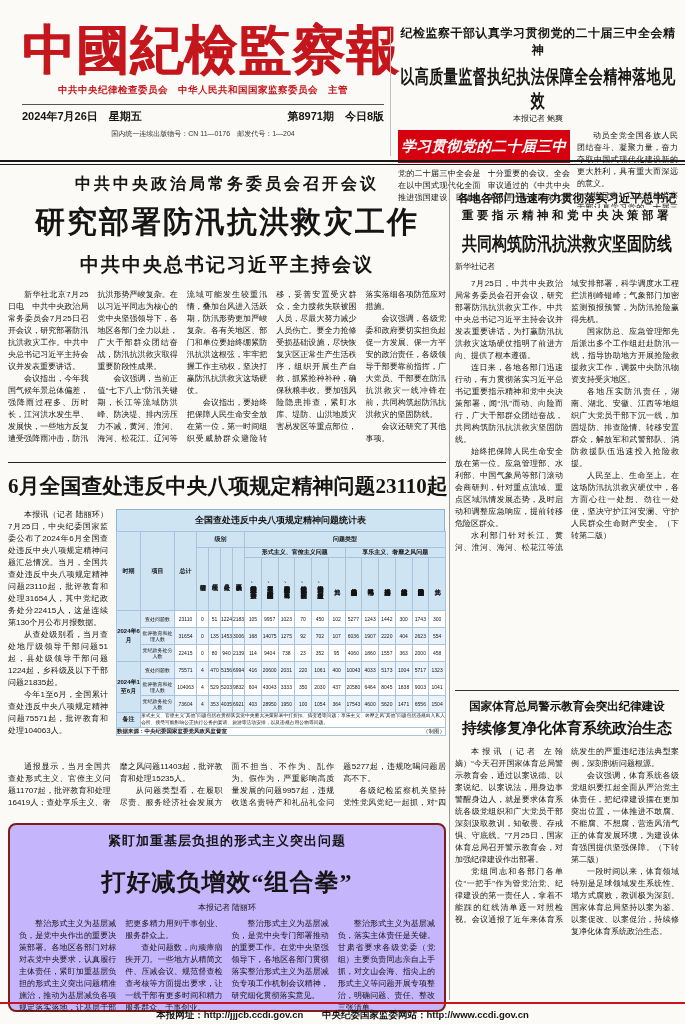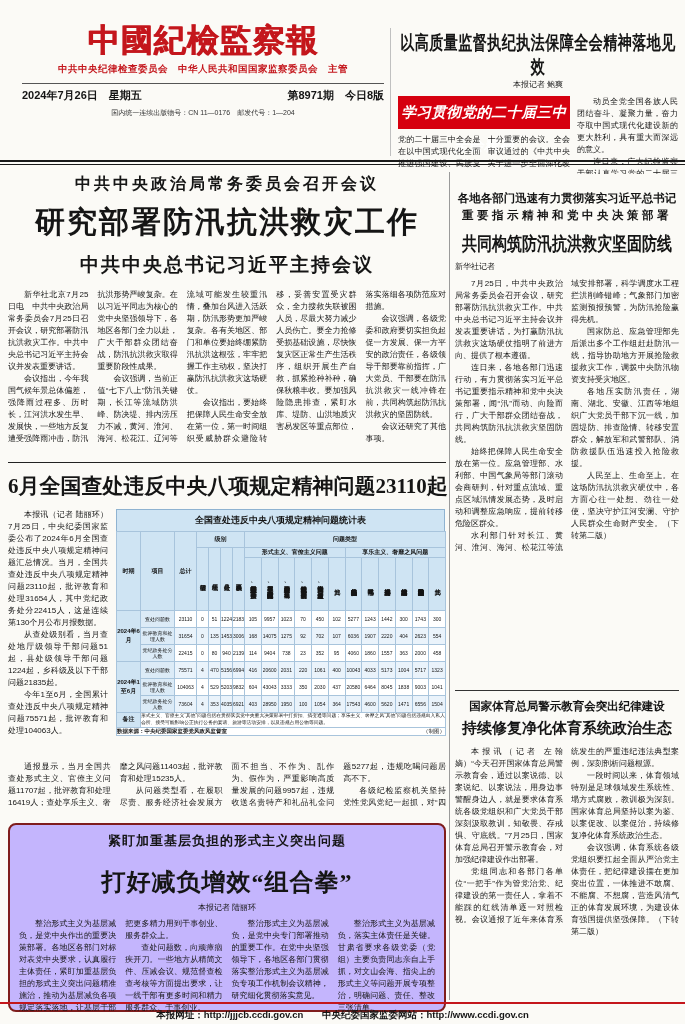--- a/index.html
+++ b/index.html
@@ -5,21 +5,21 @@
   html,body{margin:0;padding:0;background:#e8e6e0;}
   .page{position:relative;width:685px;height:1024px;margin:0 auto;background:#fbfaf6;
         font-family:"Liberation Sans",sans-serif;color:#151515;overflow:hidden;}
   .serif{font-family:"Liberation Serif",serif;}
   p.para{margin:0;text-indent:2em;}
   .jtext{text-align:justify;line-height:1.5;font-size:8px;overflow:hidden;}
 
   
   .masthead{position:absolute;left:22px;top:24px;width:362px;}
   .mast-title{font-family:"Liberation Serif",serif;font-weight:bold;color:#c4161c;
-              font-size:32px;line-height:1.0;text-align:center;letter-spacing:1px;
+              font-size:53px;line-height:1.0;text-align:center;letter-spacing:1px;
               text-shadow:1px 0 0 #c4161c;white-space:nowrap;}
   .supervisor{color:#c4161c;font-size:9.5px;text-align:center;margin-top:7px;letter-spacing:0.5px;font-weight:bold;}
   .dateline{border-top:1px solid #555;margin-top:7px;padding-top:4px;display:flex;
             justify-content:space-between;font-size:11px;font-weight:bold;}
   .pubnum{text-align:center;font-size:7px;margin-top:5px;color:#333;}
   .vsep{position:absolute;left:390px;top:28px;height:128px;border-left:1px solid #c0c0c0;}
 
   
   .topright{position:absolute;left:398px;top:25px;width:280px;}
   .tr-kicker{font-size:12px;font-weight:bold;text-align:center;letter-spacing:0.5px;}
@@ -106,20 +106,21 @@
     <div class="supervisor">中共中央纪律检查委员会　中华人民共和国国家监察委员会　主管</div>
     <div class="dateline">
       <span>2024年7月26日　星期五</span>
       <span>第8971期　今日8版</span>
     </div>
     <div class="pubnum">国内统一连续出版物号：CN 11—0176　邮发代号：1—204</div>
   </div>
   <div class="vsep"></div>
 
   <div class="topright">
+    <div class="tr-kicker">纪检监察干部认真学习贯彻党的二十届三中全会精神</div>
     <div class="tr-headline serif">以高质量监督执纪执法保障全会精神落地见效</div>
     <div class="tr-byline">本报记者 鲍爽</div>
     <div class="tr-body-row">
       <div class="tr-left">
         <div class="banner">学习贯彻党的二十届三中全会精神</div>
         <div class="tr-cols2">
           <div class="jtext">党的二十届三中全会是在以中国式现代化全面推进强国建设、民族复兴伟业的关键时期召开的一次</div>
           <div class="jtext">十分重要的会议。全会审议通过的《中共中央关于进一步全面深化改革、推进中国式现代化的决定》，对于</div>
         </div>
       </div>
@@ -383,22 +384,22 @@
         <p class="para">国家防总、应急管理部先后派出多个工作组赶赴防汛一线，指导协助地方开展抢险救援救灾工作，调拨中央防汛物资支持受灾地区。</p>
         <p class="para">各地压实防汛责任，湖南、湖北、安徽、江西等地组织广大党员干部下沉一线，加固堤防、排查险情、转移安置群众，解放军和武警部队、消防救援队伍迅速投入抢险救援。</p>
         <p class="para">人民至上、生命至上。在这场防汛抗洪救灾硬仗中，各方面心往一处想、劲往一处使，坚决守护江河安澜、守护人民群众生命财产安全。（下转第二版）</p>
       </div>
     <div class="hr2"></div>
     <div class="sp-kicker">国家体育总局警示教育会突出纪律建设</div>
     <div class="sp-headline serif">持续修复净化体育系统政治生态</div>
     <div class="sp-body jtext">
         <p class="para">本报讯（记者 左翰嫡）“今天召开国家体育总局警示教育会，通过以案说德、以案说纪、以案说法，用身边事警醒身边人，就是要求体育系统各级党组织和广大党员干部深刻汲取教训，知敬畏、存戒惧、守底线。”7月25日，国家体育总局召开警示教育会，对加强纪律建设作出部署。</p>
         <p class="para">党组同志和各部门各单位“一把手”作为管党治党、纪律建设的第一责任人，拿着不能踩的红线清单逐一对照检视。会议通报了近年来体育系统发生的严重违纪违法典型案例，深刻剖析问题根源。</p>
+        <p class="para">会议强调，体育系统各级党组织要扛起全面从严治党主体责任，把纪律建设摆在更加突出位置，一体推进不敢腐、不能腐、不想腐，营造风清气正的体育发展环境，为建设体育强国提供坚强保障。（下转第二版）</p>
         <p class="para">一段时间以来，体育领域特别是足球领域发生系统性、塌方式腐败，教训极为深刻。国家体育总局坚持以案为鉴、以案促改、以案促治，持续修复净化体育系统政治生态。</p>
-        <p class="para">会议强调，体育系统各级党组织要扛起全面从严治党主体责任，把纪律建设摆在更加突出位置，一体推进不敢腐、不能腐、不想腐，营造风清气正的体育发展环境，为建设体育强国提供坚强保障。（下转第二版）</p>
       </div>
   </div>
 
   <div class="footer">
     <div class="rule"></div>
     <div class="txt">
       <span>本报网址：http://jjjcb.ccdi.gov.cn</span>
       <span>中央纪委国家监委网站：http://www.ccdi.gov.cn</span>
     </div>
   </div>

